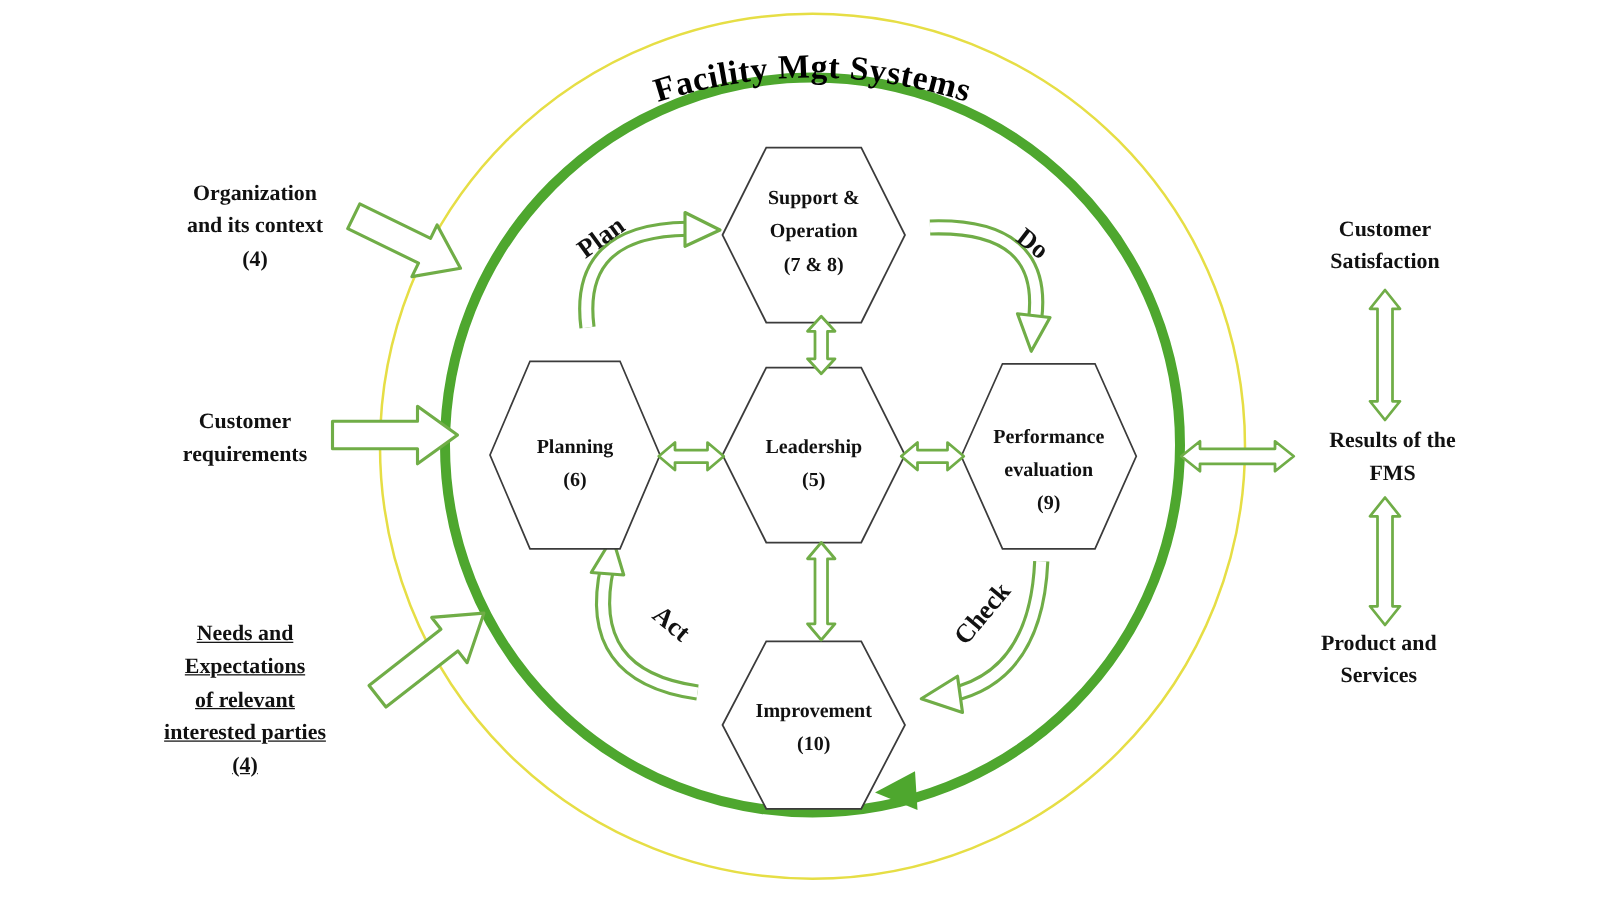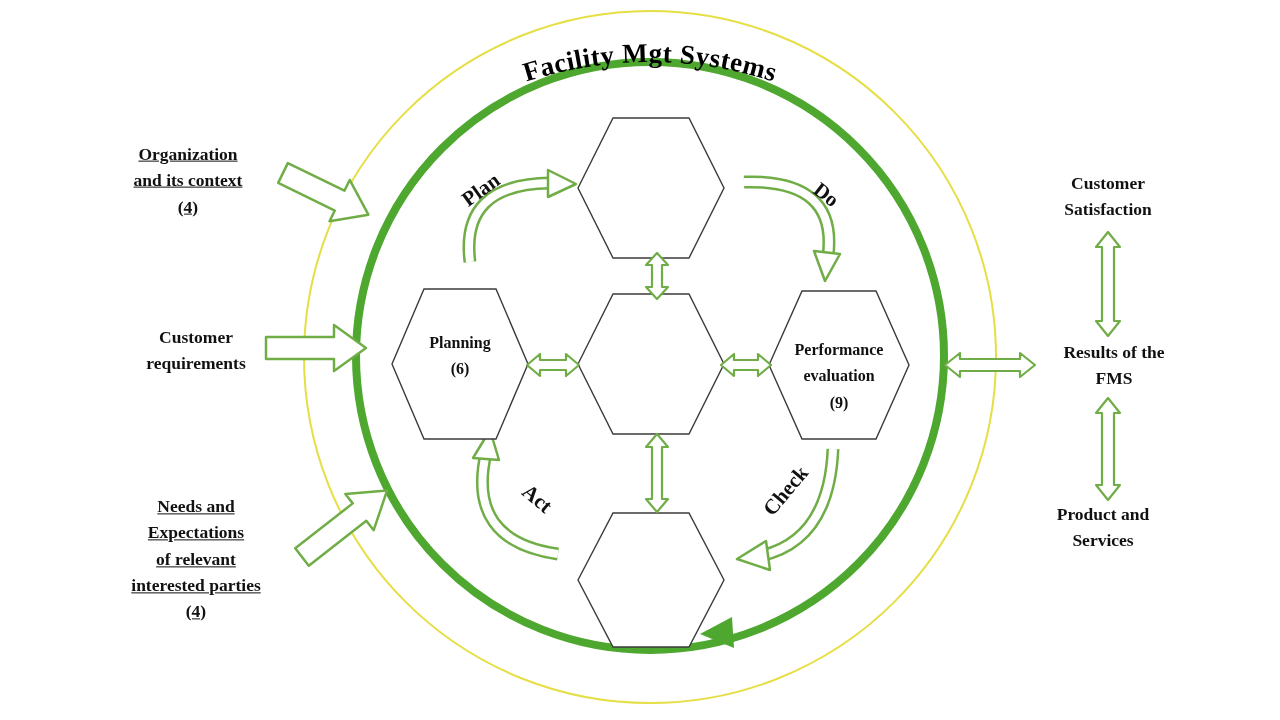--- a/index.html
+++ b/index.html
@@ -102,32 +102,39 @@
     <polygon class="dblarrow" points="527,365 540,354 540,360 566,360 566,354 579,365 566,376 566,370 540,370 540,376"></polygon>
     <polygon class="dblarrow" points="721,365 734,354 734,360 758,360 758,354 771,365 758,376 758,370 734,370 734,376"></polygon>
     <polygon class="dblarrow" points="657,253 646,265 652,265 652,287 646,287 657,299 668,287 662,287 662,265 668,265"></polygon>
     <polygon class="dblarrow" points="657,434 646,447 652,447 652,499 646,499 657,512 668,499 662,499 662,447 668,447"></polygon>
 
     <text class="title-text" text-anchor="middle">
       <textPath href="#title-arc" xlink:href="#title-arc" startOffset="50%">Facility Mgt Systems</textPath>
     </text>
   </svg>
 
-  <div class="label hex" style="left:460px; top:356px;text-align:center;">Planning
+  <div class="label hex" style="left:651px; top:186px;">Support &amp;
+Operation
+(7 &amp; 8)</div>
+  <div class="label hex" style="left:460px; top:372px;text-align:center;">Planning
 (6)</div>
+  <div class="label hex" style="left:651px; top:372px;">Leadership
+(5)</div>
   <div class="label hex" style="left:839px; top:377px;text-align:center;">Performance
 evaluation
 (9)</div>
+  <div class="label hex" style="left:651px; top:583px;">Improvement
+(10)</div>
 
   <div class="label pdca" style="left:481px; top:190px; transform:translate(-50%,-50%) rotate(-36deg);">Plan</div>
   <div class="label pdca" style="left:826px; top:195px; transform:translate(-50%,-50%) rotate(38deg);">Do</div>
   <div class="label pdca" style="left:786px; top:491px; transform:translate(-50%,-50%) rotate(-50deg);">Check</div>
   <div class="label pdca" style="left:537px; top:499px; transform:translate(-50%,-50%) rotate(40deg);">Act</div>
 
-  <div class="label side" style="left:188px; top:180px;text-decoration:underline;">Organization
+  <div class="label side" style="left:204px; top:180px;">Organization
 and its context
 (4)</div>
   <div class="label side" style="left:196px; top:350px;">Customer
 requirements</div>
   <div class="label side" style="left:196px; top:559px;text-decoration:underline;">Needs and
 Expectations
 of relevant
 interested parties
 (4)</div>
 

